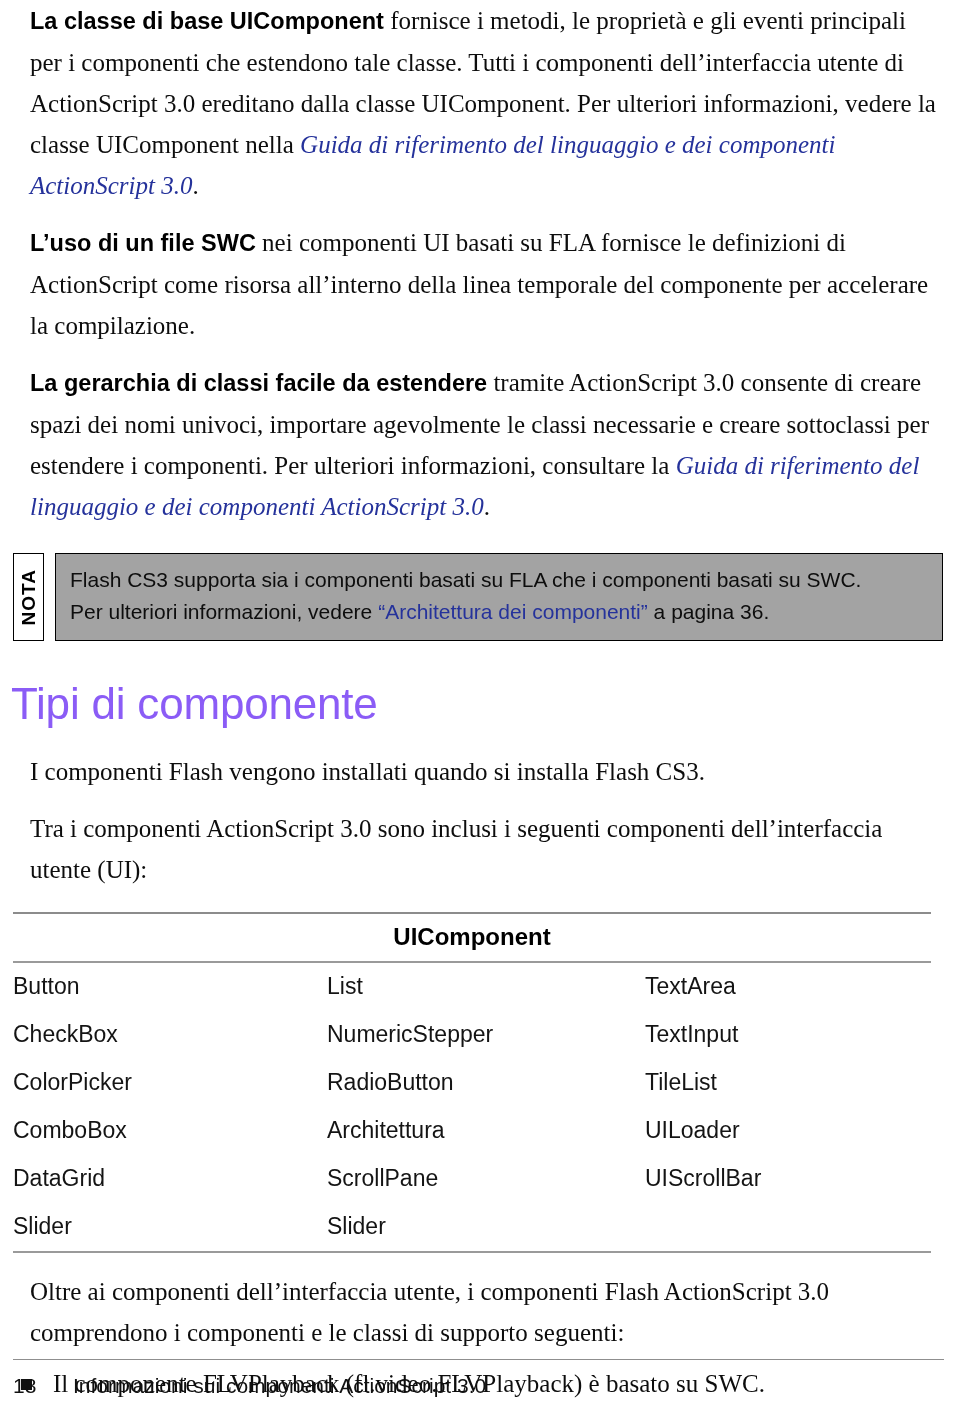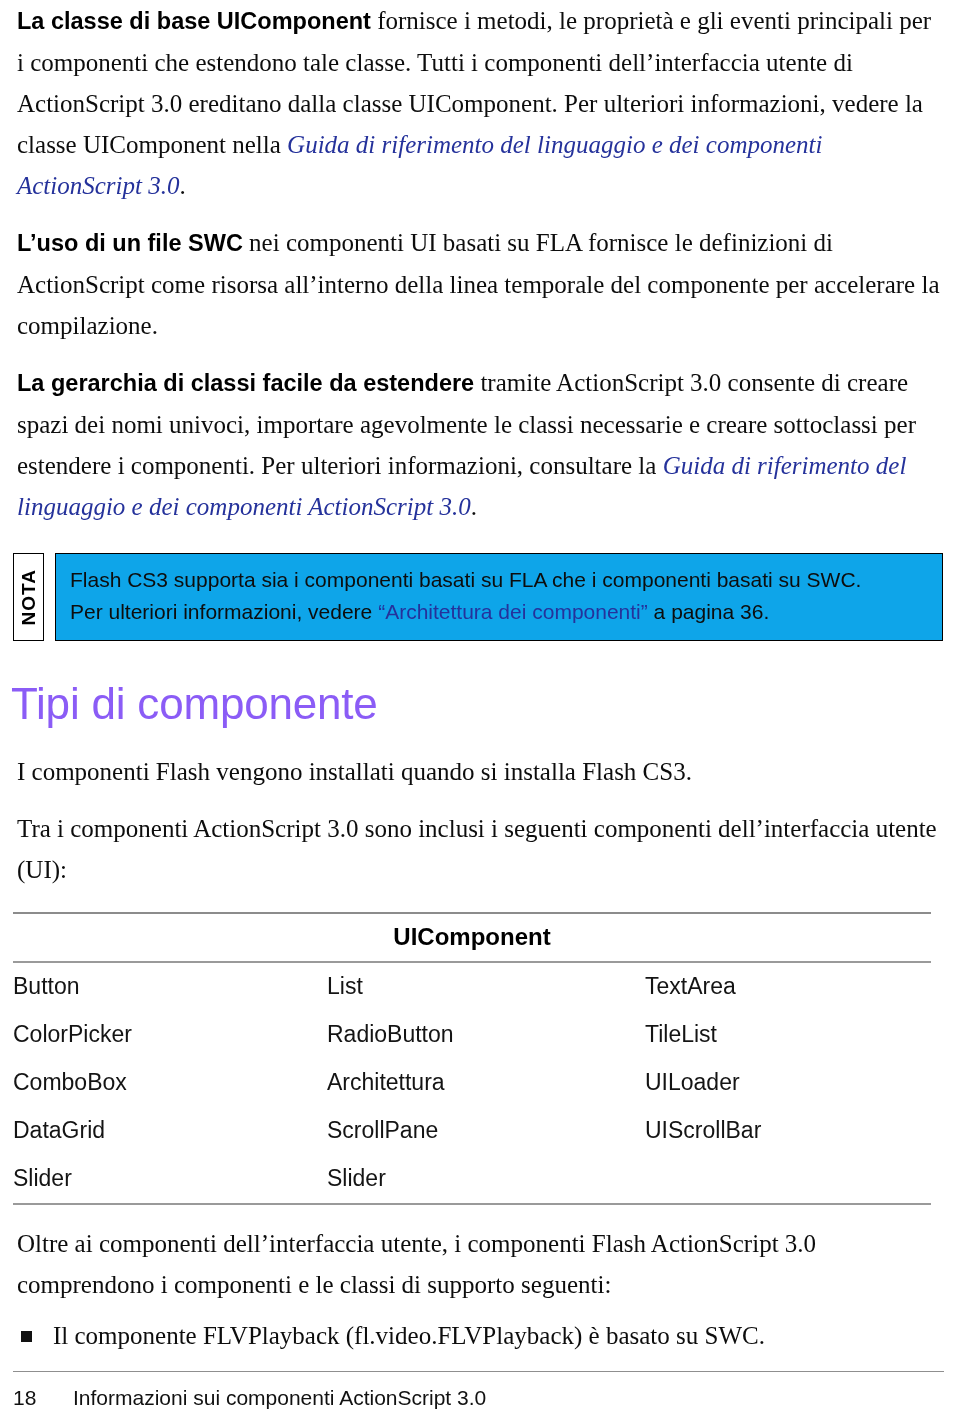--- a/index.html
+++ b/index.html
@@ -23,21 +23,21 @@
     box-sizing: border-box;
     padding: 0;
   }
 
   
   .para {
     font-family: "Liberation Serif", "DejaVu Serif", serif;
     font-size: 25px;
     line-height: 41px;
     color: #0d0d0d;
-    margin: 0 0 16px 4px;
+    margin: 0 0 16px 17px;
     padding: 0 18px 0 13px;
     text-align: left;
   }
   .para.tight { margin-bottom: 10px; }
 
   b.lead {
     font-family: "Liberation Sans", "DejaVu Sans", sans-serif;
     font-weight: bold;
     font-size: 23.5px;
     color: #000;
@@ -77,21 +77,21 @@
     transform: rotate(180deg);
     white-space: nowrap;
     color: #000;
   }
   .nota-body {
     flex: 1;
     margin-left: 11px;
     border: 1px solid #000;
     box-sizing: border-box;
     padding: 10px 14px 12px 14px;
-    background: #0ea5e9;
+    background: #a3a3a3;
   }
   .nota-line {
     font-family: "Liberation Sans", "DejaVu Sans", sans-serif;
     font-size: 21px;
     line-height: 32px;
     color: #0d0d0d;
     white-space: nowrap;
   }
 
   
@@ -173,21 +173,21 @@
     line-height: 41px;
     color: #0d0d0d;
     margin: 0;
   }
 
   
   .footer {
     position: absolute;
     left: 0;
     right: 0;
-    bottom: 4px;
+    bottom: 16px;
     padding: 0 16px 0 13px;
   }
   .footer-rule {
     height: 1.5px;
     background: #8f8f8f;
     margin-bottom: 14px;
   }
   .footer-line {
     font-family: "Liberation Sans", "DejaVu Sans", sans-serif;
     font-size: 21px;
@@ -233,20 +233,25 @@
     <div class="tbl-head">UIComponent</div>
     <div class="rule thin"></div>
     <table class="grid">
       <tbody>
         <tr>
           <td class="c1">Button</td>
           <td class="c2">List</td>
           <td class="c3">TextArea</td>
         </tr>
         <tr>
+          <td class="c1">CheckBox</td>
+          <td class="c2">NumericStepper</td>
+          <td class="c3">TextInput</td>
+        </tr>
+        <tr>
           <td class="c1">ColorPicker</td>
           <td class="c2">RadioButton</td>
           <td class="c3">TileList</td>
         </tr>
         <tr>
           <td class="c1">ComboBox</td>
           <td class="c2">Architettura</td>
           <td class="c3">UILoader</td>
         </tr>
         <tr>

